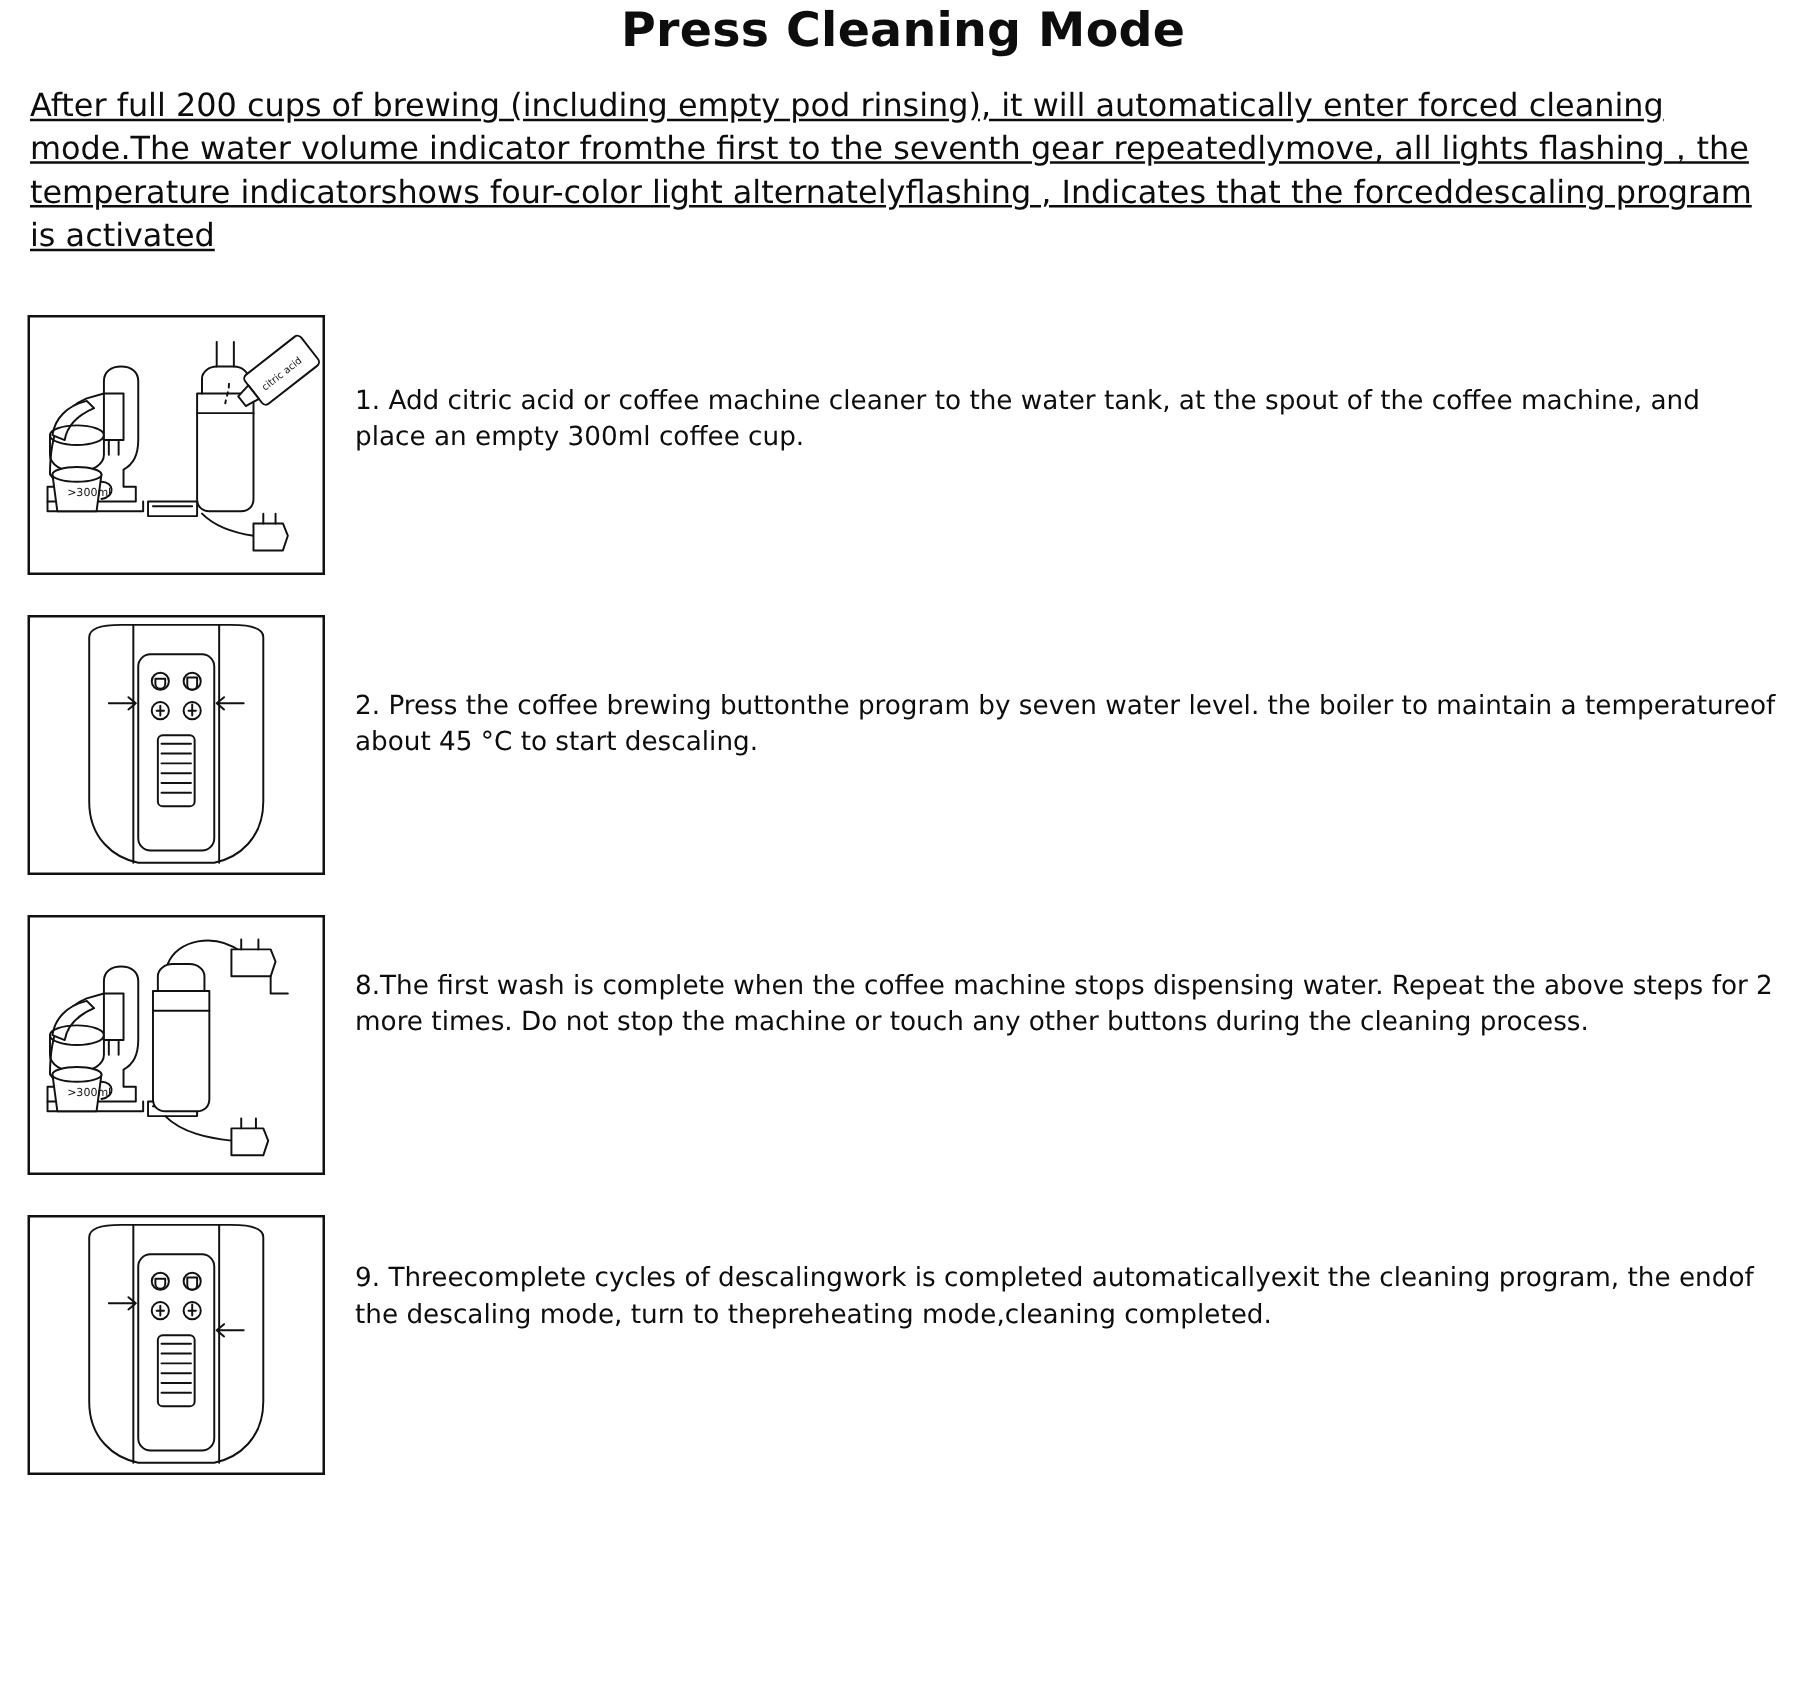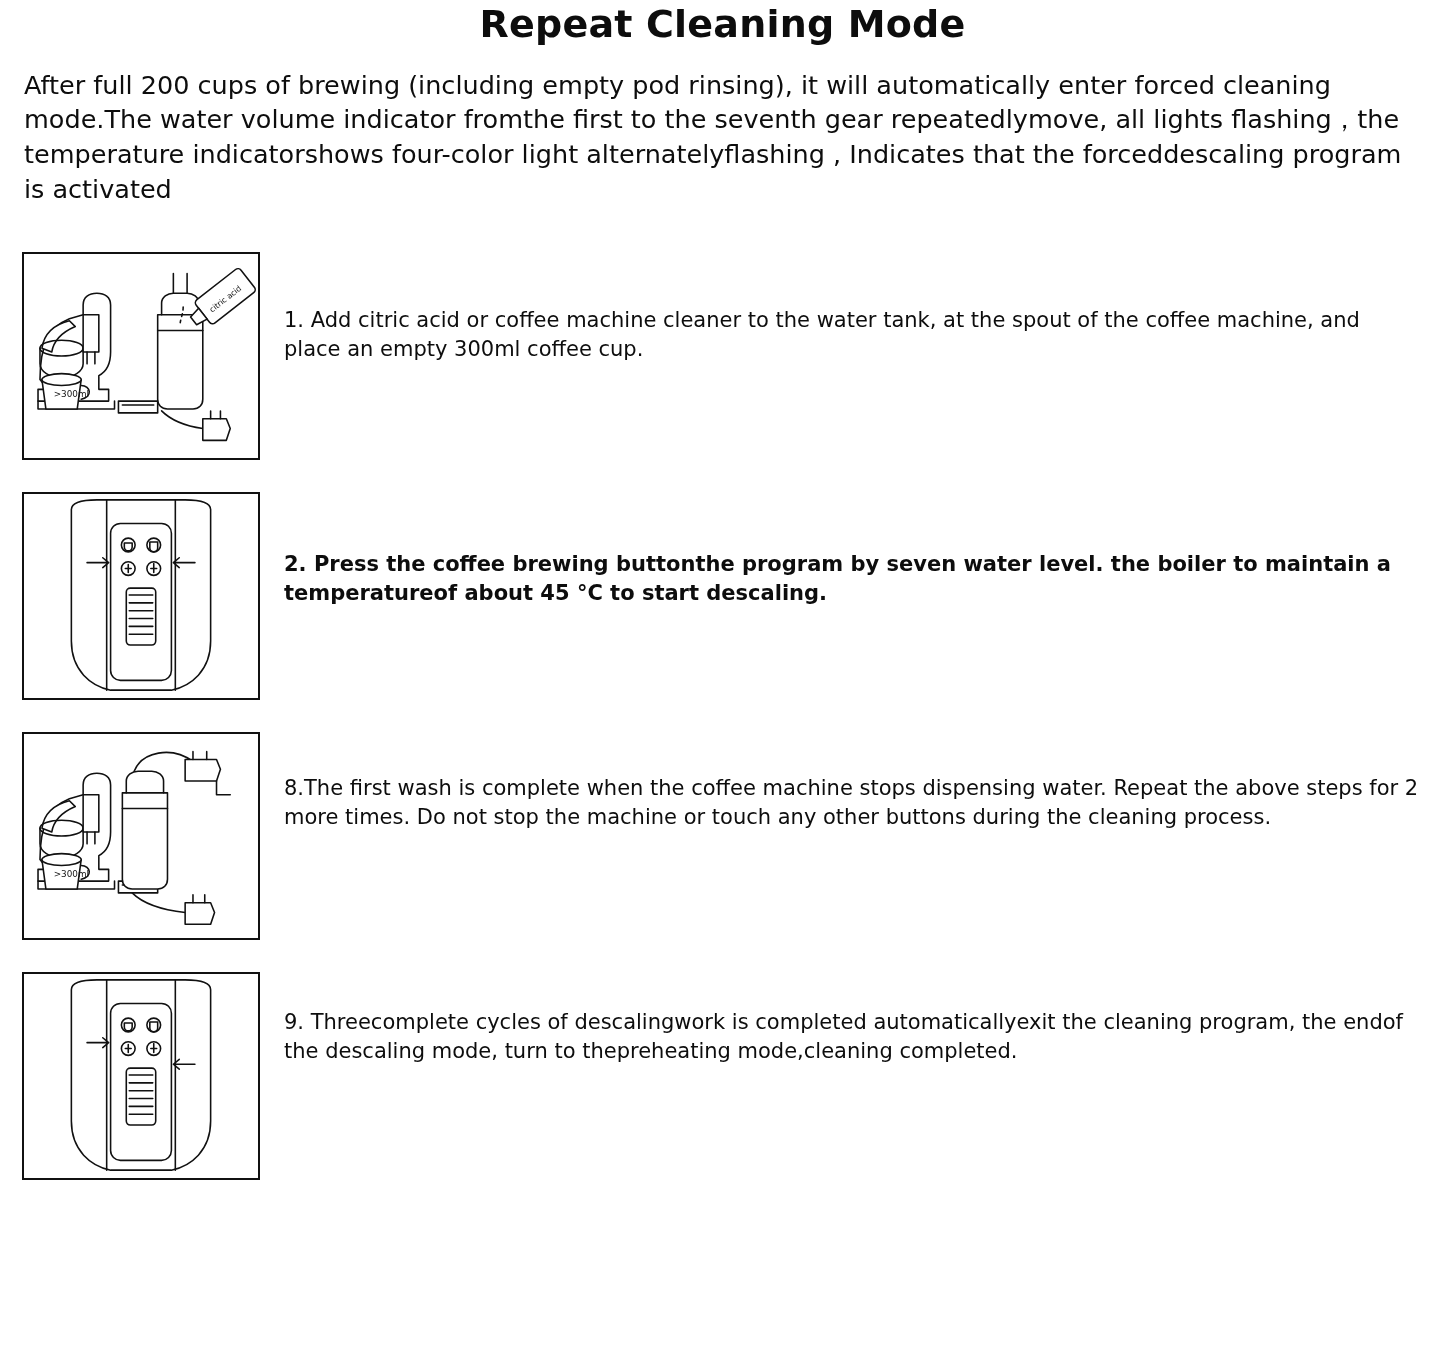--- a/index.html
+++ b/index.html
@@ -28,20 +28,21 @@
     letter-spacing: 0.2px;
     margin: 4px 0 22px 0;
     line-height: 1.1;
   }
   .intro {
     font-size: 25.5px;
     line-height: 1.36;
     margin: 0 0 46px 0;
     padding: 0 2px;
     text-align: left;
+    text-decoration: underline;
   }
   .steps {
     display: flex;
     flex-direction: column;
     gap: 32px;
   }
   .step {
     display: flex;
     align-items: flex-start;
     gap: 24px;
@@ -54,31 +55,31 @@
     box-sizing: border-box;
     background: #fff;
     position: relative;
     overflow: hidden;
   }
   .step-text {
     font-size: 21px;
     line-height: 1.38;
     padding-top: 54px;
   }
-  .step-2 .step-text { padding-top: 58px; font-weight: bold; }
+  .step-2 .step-text { padding-top: 58px; }
   .step-3 .step-text { padding-top: 42px; }
   .step-4 .step-text { padding-top: 36px; }
   svg { display: block; }
 </style>
 </head>
 <body>
 
 <div class="page">
 
-  <div class="doc-title">Repeat Cleaning Mode</div>
+  <div class="doc-title">Press Cleaning Mode</div>
 
   <p class="intro">After full 200 cups of brewing (including empty pod rinsing), it will automatically enter forced cleaning mode.The water volume indicator fromthe first to the seventh gear repeatedlymove, all lights flashing，the temperature indicatorshows four-color light alternatelyflashing , Indicates that the forceddescaling program is activated</p>
 
   <div class="steps">
 
     <div class="step step-1">
       <div class="fig">
         <svg viewBox="0 0 238 208" width="234" height="204">
           <g fill="none" stroke="#111" stroke-width="1.6" stroke-linejoin="round" stroke-linecap="round">
 

